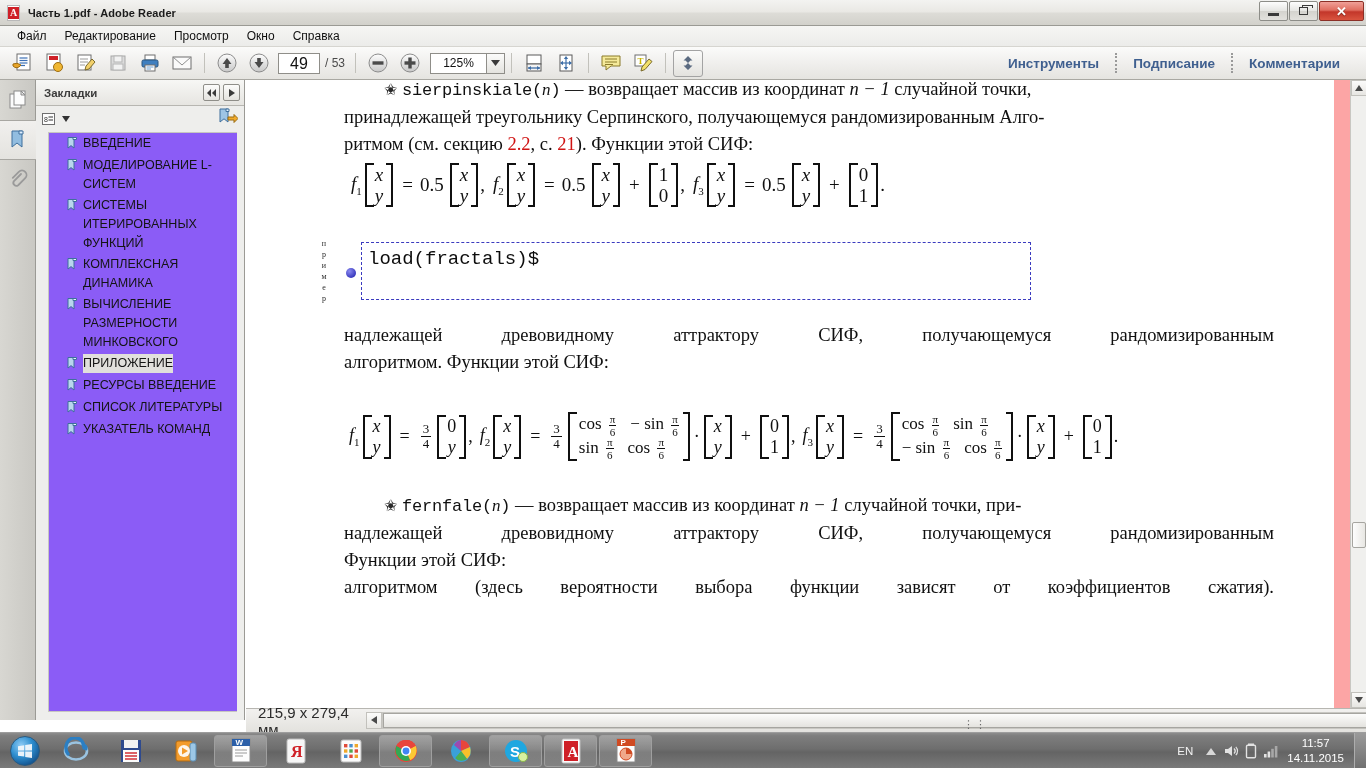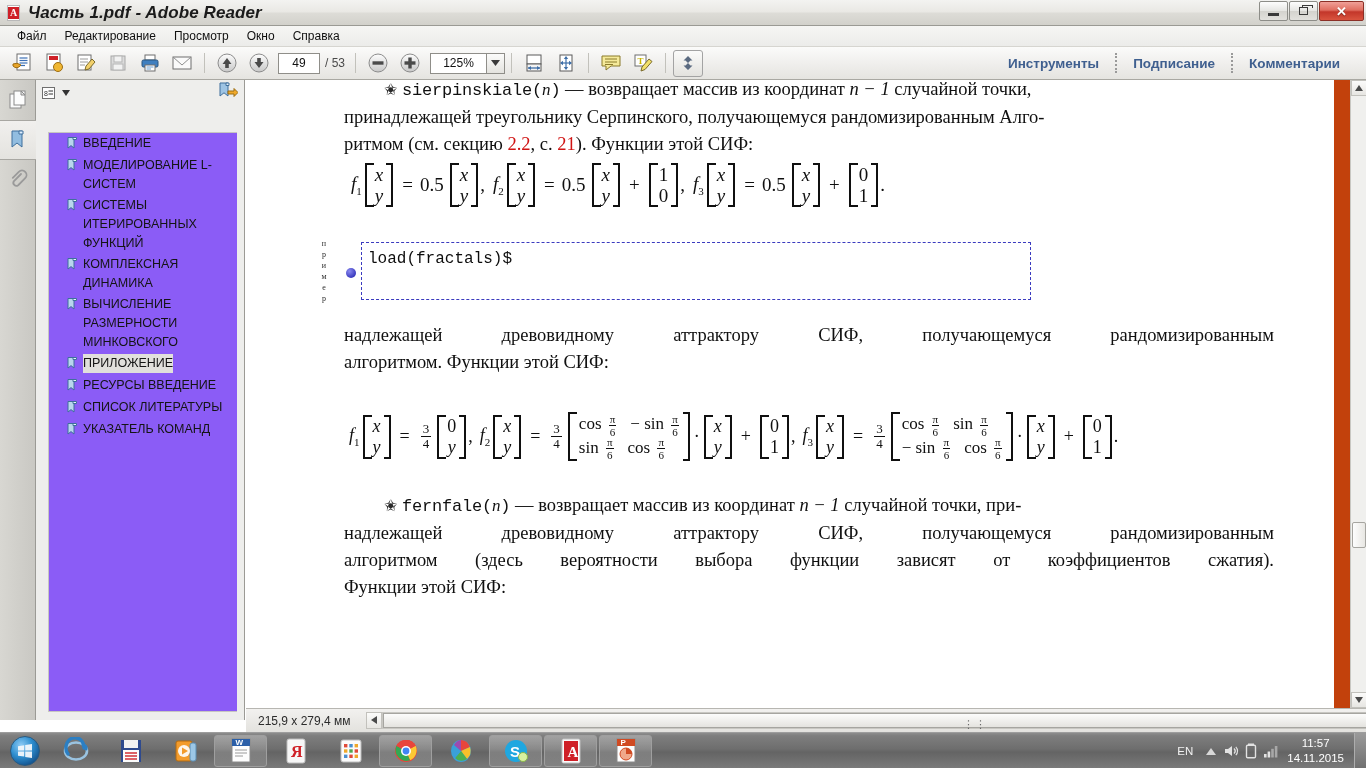--- a/index.html
+++ b/index.html
@@ -19,21 +19,21 @@
     display: flex; align-items: center;
   }
   #app-icon {
     width: 16px; height: 16px; margin-left: 6px; margin-right: 6px;
     position: relative; flex: none;
   }
   #app-icon .pg { position:absolute; left:1px; top:0; width:13px; height:16px; background:#fff; border:1px solid #b9b9b9; }
   #app-icon .a  { position:absolute; left:2px; top:2px; width:11px; height:12px; background:#cf2027;
                   color:#fff; font-size:10px; font-weight:bold; line-height:12px; text-align:center;
                   font-family:"Liberation Serif", serif; }
-  #title-text { font-size: 17px; color: #1b1b1b; font-weight: 600; letter-spacing:0.1px;font-style:italic; }
+  #title-text { font-size: 11px; color: #1b1b1b; font-weight: 600; letter-spacing:0.1px; }
   #win-buttons { position:absolute; right: 2px; top: 1px; display:flex; gap: 1px; }
   .winbtn {
     width: 29px; height: 20px; border:1px solid #8d8d88; border-radius:2px;
     background: linear-gradient(to bottom,#fdfdfd 0%, #e6e6e3 48%, #d4d3ce 52%, #e2e1dd 100%);
     display:flex; align-items:center; justify-content:center;
   }
   .winbtn.close {
     width: 45px;
     background: linear-gradient(to bottom,#f0a098 0%, #e06e60 45%, #c3362a 55%, #d9543f 100%);
     border-color:#8c3027;
@@ -59,21 +59,21 @@
     background: linear-gradient(to bottom,#fbfbfa 0%,#f0efed 50%,#e5e4e0 100%);
     border-bottom:1px solid #a9a8a2;
     display:flex; align-items:center;
   }
   .tb { width:30px; height:27px; margin: 0 1px; display:flex; align-items:center; justify-content:center;
         border:1px solid transparent; border-radius:3px; position:relative; }
   .tb svg { display:block; }
   .sep { width:1px; height:20px; background:#c2c1bb; margin: 0 6px; flex:none; }
   .pagebox {
     width:42px; height:21px; border:1px solid #8f8e89; background:#fff; margin:0 3px;
-    font-size:12px; color:#111; text-align:center; line-height:19px;
+    font-size:16px; color:#111; text-align:center; line-height:19px;
   }
   .pagetot { font-size:12px; color:#4a4a4a; margin: 0 4px 0 2px; }
   .zoombox {
     width:56px; height:21px; border:1px solid #8f8e89; border-right:none; background:#fff; margin-left:4px;
     font-size:12px; color:#111; text-align:center; line-height:19px;
   }
   .zoomarrow {
     width:19px; height:21px; border:1px solid #8f8e89;
     background: linear-gradient(to bottom,#fbfbfa,#e4e3df);
     display:flex; align-items:center; justify-content:center;
@@ -109,21 +109,21 @@
     background:#8b5cf6; border:1px solid #c7c6c1; border-right:none; overflow:hidden;
   }
   .bk-item { display:flex; align-items:flex-start; padding: 1px 4px 1px 18px; min-height:19px; }
   .bk-item.selected .bk-label { background:#e1e0dc; }
   .bk-icon { flex:none; margin-top:2px; margin-right:5px; }
   .bk-label { font-size:12.5px; color:#141414; line-height:19px; }
 
   
   #docarea {
     position:absolute; left:246px; top:80px; width:1104px; height:628px;
-    background:#c2410c; overflow:hidden;
+    background:#fca5a5; overflow:hidden;
   }
   #page { position:absolute; left:0; top:0; width:1088px; height:628px; background:#fff; }
 
   .ptext {
     font-family:"Liberation Serif", serif; font-size:18.5px; color:#101010;
     line-height:27px; text-align:justify;
   }
   .mono { font-family:"Liberation Mono", monospace; font-size:17px; letter-spacing:-0.2px; }
   .ital { font-style:italic; font-family:"Liberation Serif", serif; }
   .red { color:#d01414; }
@@ -160,21 +160,21 @@
   .fracs .num { border-bottom:1px solid #101010; padding:0 1px 1px; }
   .fracs .den { padding:1px 1px 0; }
   .cdot { margin: 0 2px; }
 
   
   #codeblock {
     position:absolute; left:115px; top:162px; width:670px; height:58px;
     border:1.5px dashed #3b3bbf;
   }
   #code-lines { position:absolute; left:6px; top:4px; }
-  .codeline { font-family:"Liberation Mono", monospace; font-size:16px; color:#0d0d0d; line-height:25px; white-space:pre; }
+  .codeline { font-family:"Liberation Mono", monospace; font-size:19px; color:#0d0d0d; line-height:25px; white-space:pre; }
   #vert-label {
     position:absolute; left:72px; top:158px; width:12px;
     font-size:8px; color:#2a2a2a; line-height:11px; text-align:center;
     font-family:"Liberation Serif", serif;
   }
   #code-bullet {
     position:absolute; left:100px; top:188px; width:10px; height:10px; border-radius:50%;
     background: radial-gradient(circle at 35% 32%, #8a8af0, #3b3bbf 70%);
   }
 
@@ -187,21 +187,21 @@
              border:1px solid #c2c1bc; display:flex; align-items:center; justify-content:center;}
   #vscroll .thumb {
     position:absolute; left:1px; top:442px; width:14px; height:26px;
     background:linear-gradient(to right,#fdfdfd,#e8e7e3); border:1px solid #a6a5a0; border-radius:2px;
   }
   #statusbar {
     position:absolute; left:246px; top:708px; width:1120px; height:24px;
     background: linear-gradient(to bottom,#f2f1ef,#e3e2de); border-top:1px solid #b7b6b1;
     display:flex; align-items:center;
   }
-  #pagesize { font-size:12px; color:#2b2b2b; padding-left:12px; width:118px; }
+  #pagesize { font-size:15px; color:#2b2b2b; padding-left:12px; width:118px; }
   #hscroll { position:absolute; left:120px; top:2px; width:1000px; height:18px; display:flex; align-items:center; }
   .hsb-btn { width:16px; height:17px; background:linear-gradient(to bottom,#fbfbfa,#e7e6e2);
              border:1px solid #c2c1bc; display:flex; align-items:center; justify-content:center;}
   .htrough { flex:1; height:17px; background:#e6e5e1; border:1px solid #c8c7c2; position:relative; }
   .hthumb { position:absolute; left:0; top:0; height:15px; width:1005px;
             background:linear-gradient(to bottom,#fcfcfb,#e4e3df); border:1px solid #a6a5a0; }
   #grip-dots { position:absolute; left:580px; top:5px; font-size:11px; color:#6a6a6a; letter-spacing:1px;}
 
   
   #taskbar {
@@ -462,20 +462,33 @@
     </svg>
   </div>
   <div class="rail-btn">
     <svg width="22" height="22" viewBox="0 0 22 22">
       <path d="M14 5 l-7 7 a3 3 0 0 0 4.2 4.2 l7 -7 a4.5 4.5 0 0 0 -6.4 -6.4 l-6 6" fill="none" stroke="#9a9a9a" stroke-width="1.8" stroke-linecap="round"></path>
     </svg>
   </div>
 </div>
 
 <div id="panel">
+  <div id="panel-header">
+    <div id="panel-title">Закладки</div>
+    <div class="navbtn">
+      <svg width="9" height="8" viewBox="0 0 9 8">
+          <path d="M4 0 L4 8 L0 4 Z M9 0 L9 8 L5 4 Z" fill="#3a3a3a"></path>
+        </svg>
+    </div>
+    <div class="navbtn">
+      <svg width="6" height="8" viewBox="0 0 6 8">
+          <path d="M0 0 L6 4 L0 8 Z" fill="#3a3a3a"></path>
+        </svg>
+    </div>
+  </div>
   <div id="panel-toolbar">
     <div style="display:flex;align-items:center;">
       <svg width="17" height="15" viewBox="0 0 17 15">
         <rect x="0.5" y="1.5" width="12" height="11" fill="#fdfdfd" stroke="#6f6f6f"></rect>
         <text x="2" y="9.5" font-size="7" font-family="Liberation Sans, sans-serif" fill="#333">8</text>
         <g stroke="#333" stroke-width="1">
             <line x1="6.5" y1="5" x2="11" y2="5"></line>
             <line x1="6.5" y1="8" x2="11" y2="8"></line>
           </g>
       </svg>
@@ -815,22 +828,22 @@
         </span>
       <span>.</span>
     </div>
 
     <div class="para ptext" style="left:98px; top:412px; width:930px;">
       <div>
         <span style="display:inline-block;width:40px"></span><span class="star">✬</span>
         <span class="mono">fernfale(</span><span class="mono ital">n</span><span class="mono">)</span><span> — возвращает массив из координат </span><span class="ital">n − 1</span><span> случайной точки, при-</span>
       </div>
       <div style="text-align:justify; text-align-last:justify;">надлежащей древовидному аттрактору СИФ, получающемуся рандомизированным</div>
+      <div>Функции этой СИФ:</div>
       <div style="text-align:justify; text-align-last:justify;">алгоритмом (здесь вероятности выбора функции зависят от коэффициентов сжатия).</div>
-      <div>Функции этой СИФ:</div>
     </div>
 
   </div>
 </div>
 
 <div id="vscroll">
   <div class="vsb-btn" style="position:absolute;left:0;top:0;">
     <svg width="8" height="6" viewBox="0 0 8 6">
         <path d="M4 0 L8 6 L0 6 Z" fill="#4a4a4a"></path>
       </svg>

